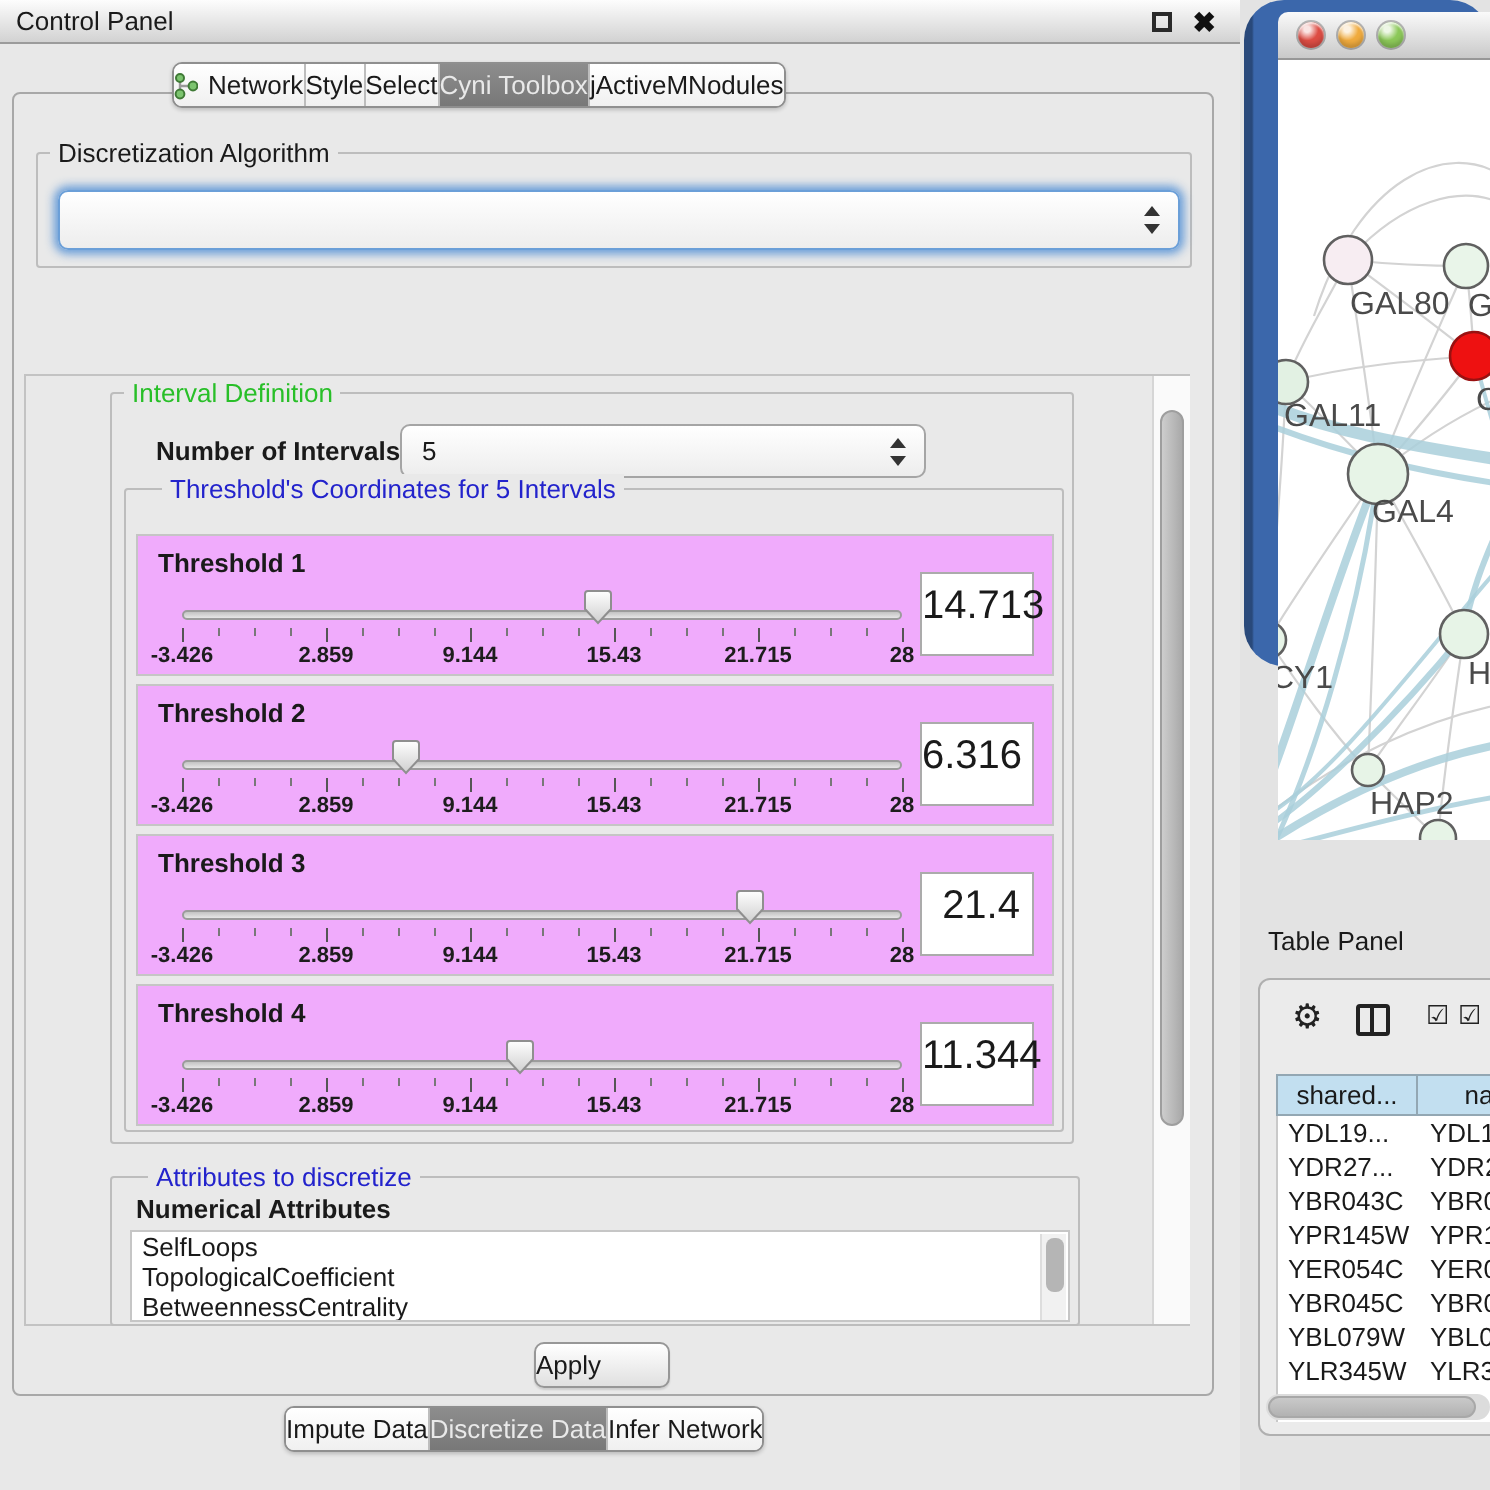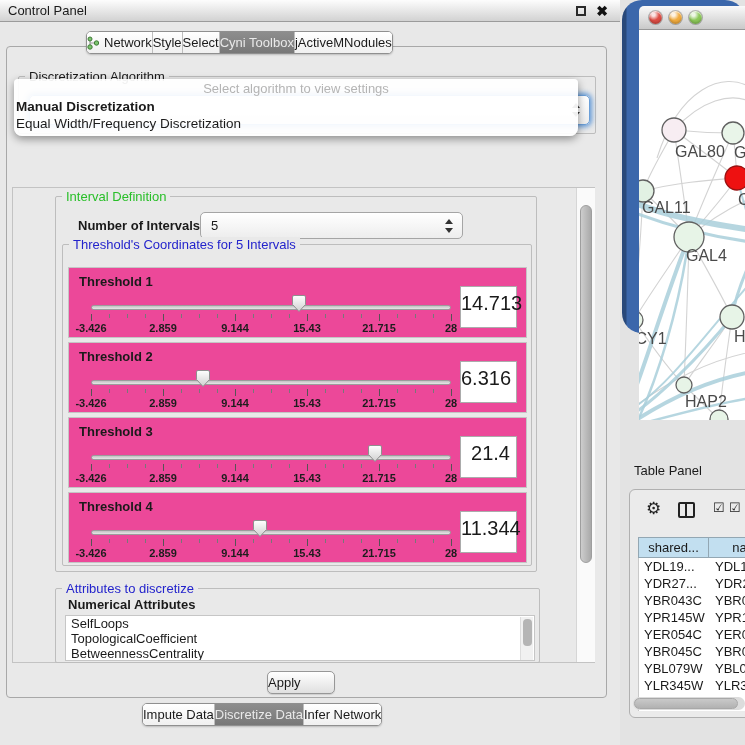--- a/index.html
+++ b/index.html
@@ -25,21 +25,21 @@
   .seg-tab:first-child { border-left:none; }
   .seg-tab.selected { background:linear-gradient(#8d8d8d,#787878); color:#e9e9e9; }
   #top-tabs { left:86px; top:31px; }
   #bottom-tabs { left:142px; top:703px; }
   .net-tab-icon svg { display:block; }
 
   
   .group { position:absolute; border:1px solid #bdbdbd; border-radius:2px; }
   .group-label { position:absolute; top:-8px; left:6px; background:#e9e9e9; padding:0 4px; font-size:13px; white-space:nowrap; }
   .green-title { color:var(--group_title_green); }
-  .blue-title  { color:var(--group_title_blue); }
+  .blue-title  { color:var(--group_title_blue);margin-left:12px; }
 
   
   .combo { position:absolute; background:linear-gradient(#ffffff,#ededed); border:1px solid #a5a5a5;
     border-radius:5px; font-size:13px; line-height:24px; padding-left:10px; white-space:nowrap; overflow:hidden; }
   .combo .stepper { position:absolute; right:9px; top:50%; transform:translateY(-50%); width:9px; height:14px; }
   .stepper::before, .stepper::after { content:""; position:absolute; left:1px; border-left:4px solid transparent; border-right:4px solid transparent; }
   .stepper::before { top:0;  border-bottom:5px solid #333; }
   .stepper::after  { bottom:0; border-top:5px solid #333; }
   .focus-ring { box-shadow:0 0 5px 2px rgba(86,146,214,.9); border:1px solid #6b9fd8; }
 
@@ -53,21 +53,21 @@
 
   
   .viewport { position:absolute; left:12px; top:187px; width:583px; height:476px; border:1px solid #c3c3c3; background:#e9e9e9; overflow:hidden; }
   .vscroll { position:absolute; left:576px; top:188px; width:19px; height:474px; background:#fafafa; border-left:1px solid #d6d6d6; }
   .vscroll-thumb { position:absolute; left:3px; top:17px; width:12px; height:358px; border-radius:6px;
     background:linear-gradient(90deg,#cdcdcd,#a9a9a9); border:1px solid #9e9e9e; }
 
   
   .bold-label { position:absolute; font-size:13px; font-weight:bold; white-space:nowrap; }
 
-  .threshold-panel { position:absolute; left:5px; width:459px; height:71px; border:1px solid #c5c5c5; background:#ec4899;text-decoration:underline; }
+  .threshold-panel { position:absolute; left:5px; width:459px; height:71px; border:1px solid #c5c5c5; background:#f0abfc;text-decoration:underline; }
   .threshold-title { position:absolute; left:10px; top:6px; font-size:13px; font-weight:bold; }
   .slider-track { position:absolute; left:22px; top:37px; width:360px; height:5px; border:1px solid #9c9c9c; border-radius:3px;
     background:linear-gradient(#c3c3c3,#e6e6e6); }
   .slider-thumb { position:absolute; top:26px; }
   .ticks { position:absolute; left:0; top:46px; width:100%; height:24px; }
   .tick { position:absolute; width:1px; top:0; background:#555; }
   .tick.major { height:7px; }
   .tick.minor { height:4px; background:#787878; }
   .tick-label { position:absolute; top:8px; transform:translateX(-50%); font-size:11px; font-weight:bold; color:#1d1d1d; white-space:nowrap; }
   .value-field { position:absolute; right:9px; top:18px; width:57px; height:42px; background:#fff; border:1px solid #ababab;
@@ -377,27 +377,20 @@
         <span>Impute Data</span>
       </div>
       <div class="seg-tab selected">
         <span>Discretize Data</span>
       </div>
       <div class="seg-tab">
         <span>Infer Network</span>
       </div>
     </div>
 
-  <div class="popup">
-    <div class="popup-placeholder">Select algorithm to view settings</div>
-    <div>
-        <div class="popup-option bold">Manual Discretization</div>
-        <div class="popup-option">Equal Width/Frequency Discretization</div>
-      </div>
-  </div>
 </div>
 
 <div class="network-frame">
   <div class="net-titlebar" id="net-titlebar">
       <span class="traffic" style="left: 10px; background: radial-gradient(circle at 35% 28%, rgba(255, 255, 255, 0.85) 0px, rgba(255, 255, 255, 0.85) 12%, rgba(255, 255, 255, 0) 45%), rgb(221, 77, 68);"></span>
       <span class="traffic" style="left: 30px; background: radial-gradient(circle at 35% 28%, rgba(255, 255, 255, 0.85) 0px, rgba(255, 255, 255, 0.85) 12%, rgba(255, 255, 255, 0) 45%), rgb(240, 171, 62);"></span>
       <span class="traffic" style="left: 50px; background: radial-gradient(circle at 35% 28%, rgba(255, 255, 255, 0.85) 0px, rgba(255, 255, 255, 0.85) 12%, rgba(255, 255, 255, 0) 45%), rgb(140, 200, 89);"></span>
     </div>
   <div class="net-canvas">
     <svg id="network-svg" width="106" height="390" viewBox="0 0 106 390">

